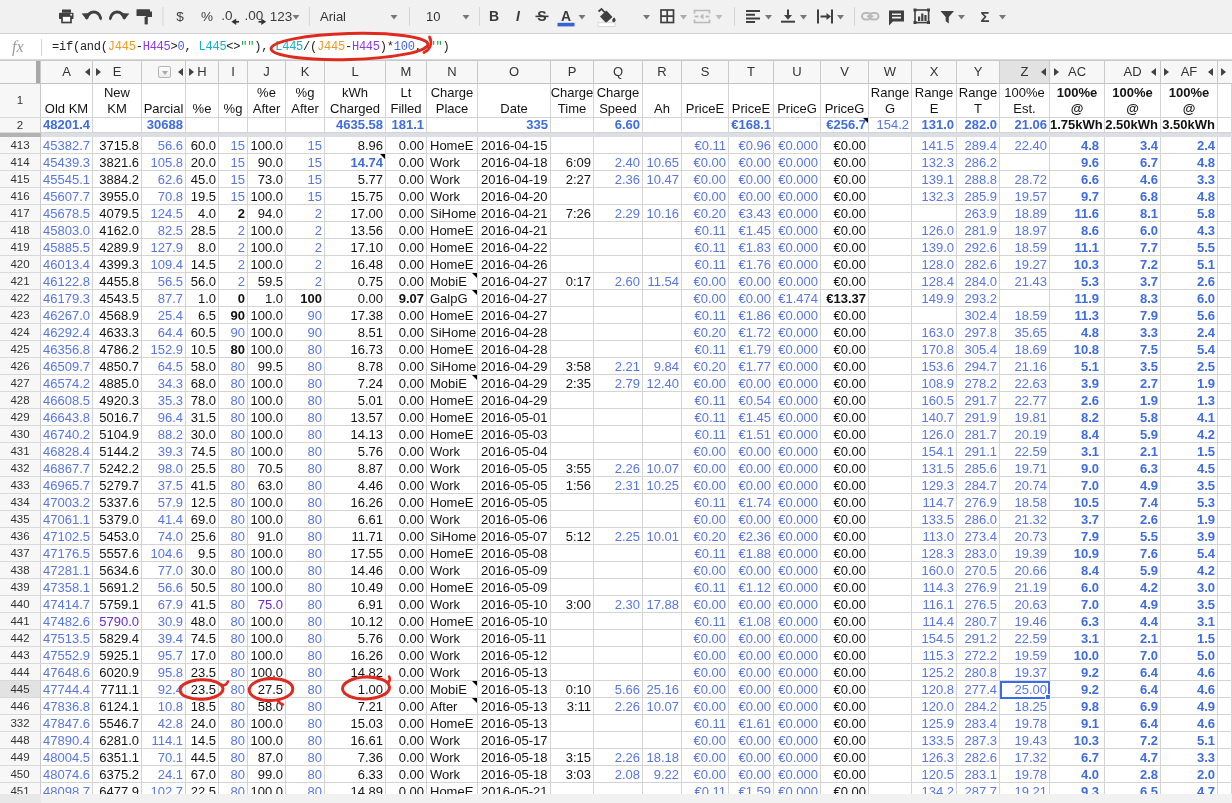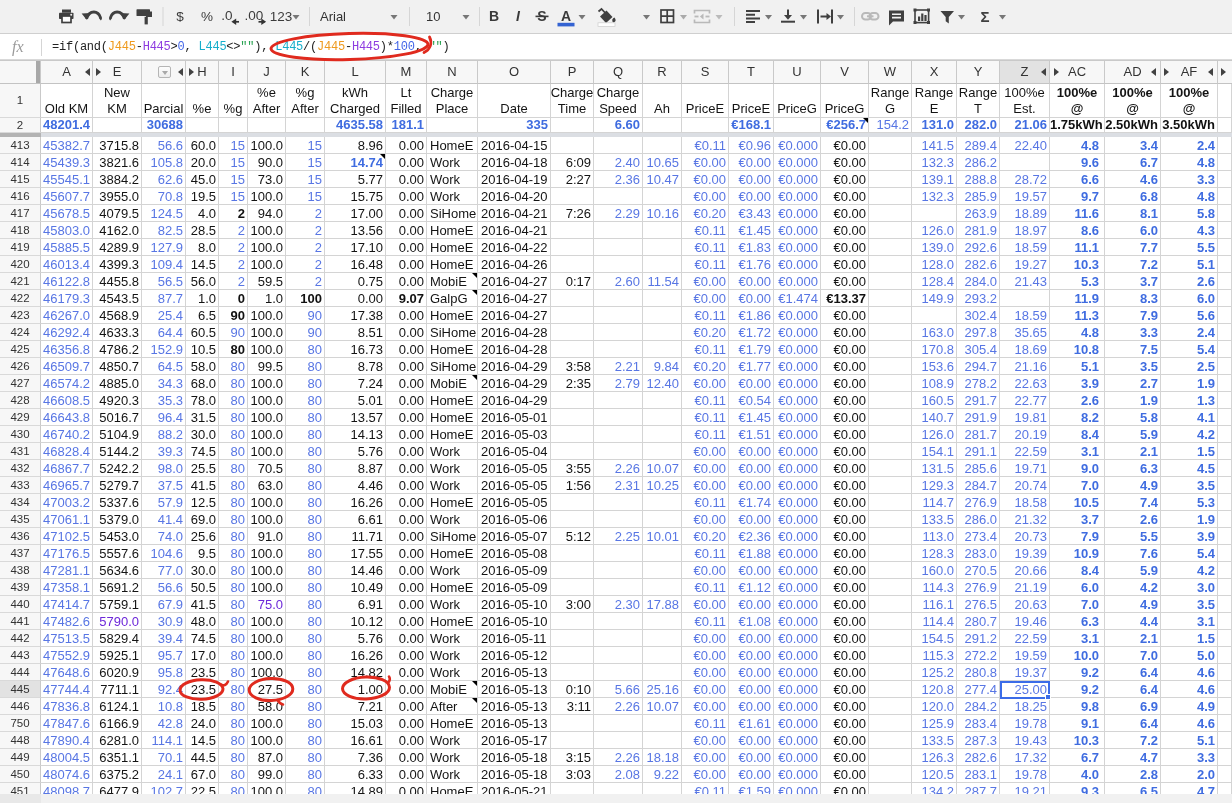--- a/index.html
+++ b/index.html
@@ -1208,23 +1208,23 @@
     <div class="c b">€0.000</div>
     <div class="c">€0.00</div>
     <div class="c b"></div>
     <div class="c b">120.0</div>
     <div class="c b">284.2</div>
     <div class="c b">18.25</div>
     <div class="c bb p5">9.8</div>
     <div class="c bb">6.9</div>
     <div class="c bb">4.9</div>
     <div class="c"></div>
-    <div class="rh" style="line-height:16px">750</div>
+    <div class="rh" style="line-height:16px">332</div>
     <div class="c b">47847.6</div>
-    <div class="c">6166.9</div>
+    <div class="c">5546.7</div>
     <div class="c b">42.8</div>
     <div class="c">24.0</div>
     <div class="c b">80</div>
     <div class="c">100.0</div>
     <div class="c b">80</div>
     <div class="c">15.03</div>
     <div class="c">0.00</div>
     <div class="c lt">HomeE</div>
     <div class="c lt">2016-05-13</div>
     <div class="c"></div>

